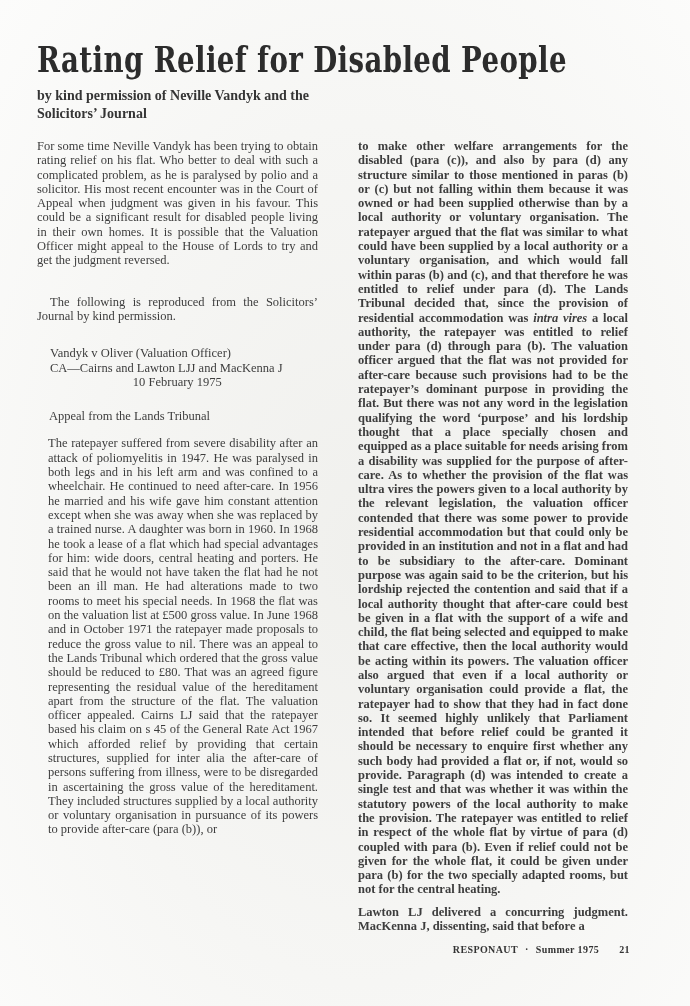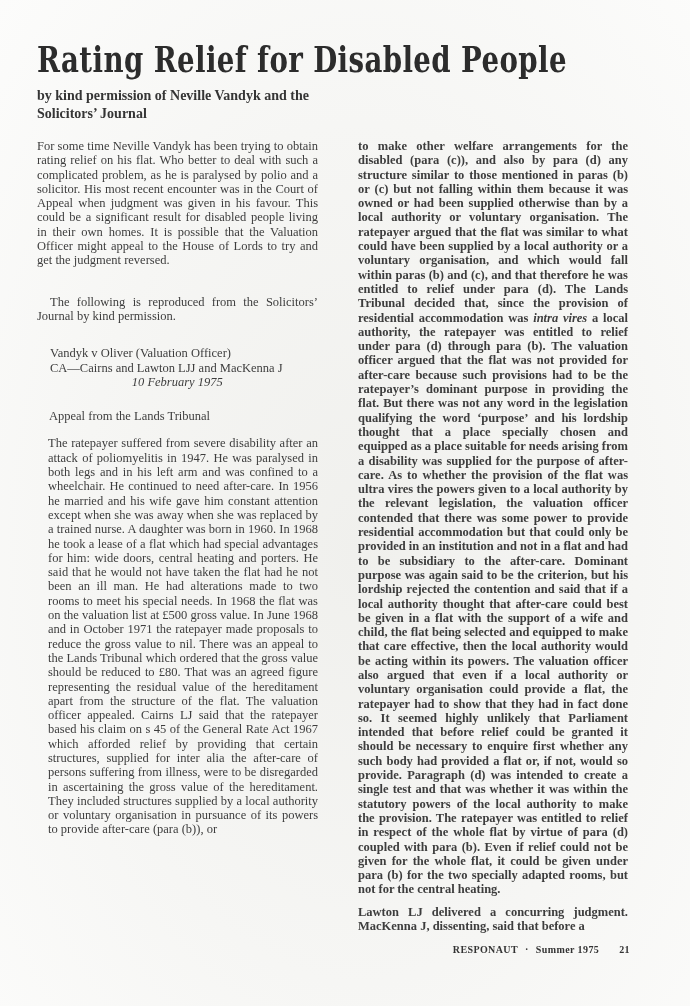--- a/index.html
+++ b/index.html
@@ -59,21 +59,21 @@
     text-align: justify;
     text-justify: inter-word;
     hyphens: auto;
     -webkit-hyphens: auto;
     margin: 0;
   }
   .intro      { margin-bottom: 27px; }
   .repro      { text-indent: 13px; margin-bottom: 23px; }
   .headnote   { margin-left: 14px; margin-bottom: 18px; }
   .caseblock  { margin-left: 13px; margin-bottom: 20px; text-align: left; }
-  .case-date  { text-align: center; width: 95%; font-style: italic; }
+  .case-date  { text-align: center; width: 95%; }
   .sectionhead{ margin-left: 12px; margin-bottom: 13px; text-align: left; }
   .extract    { margin-left: 11px; }
   .closing    { margin-top: 8px; }
   .footer {
     position: absolute;
     top: 944px;
     right: 60px;
     font-weight: 700;
     font-size: 10px;
     color: #333333;

